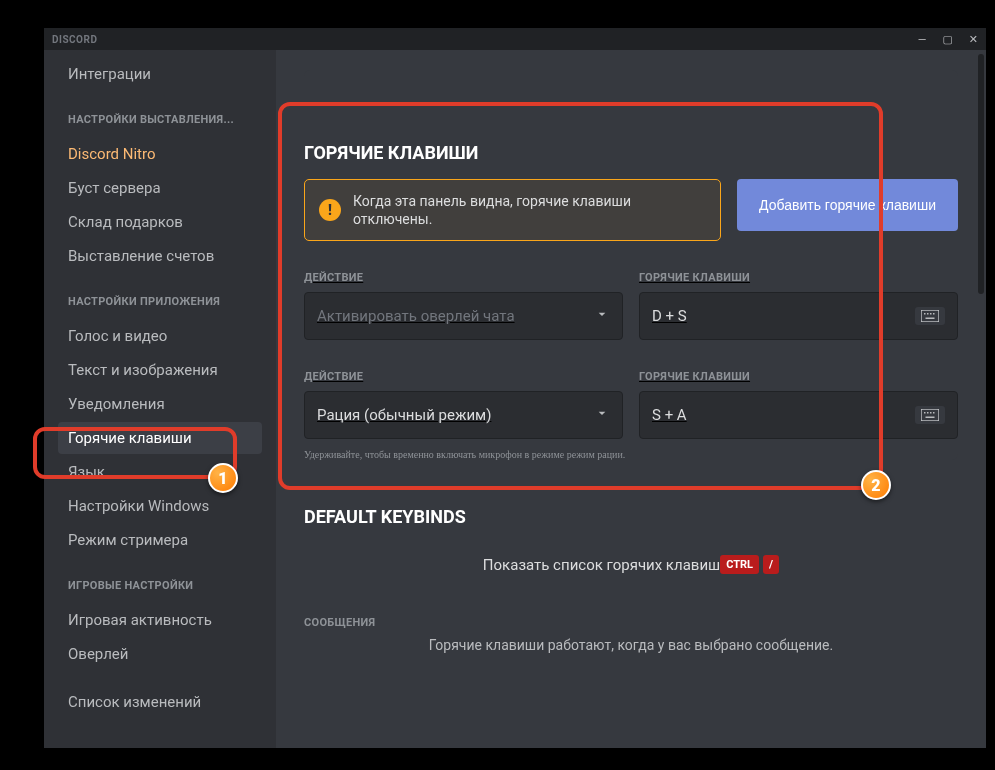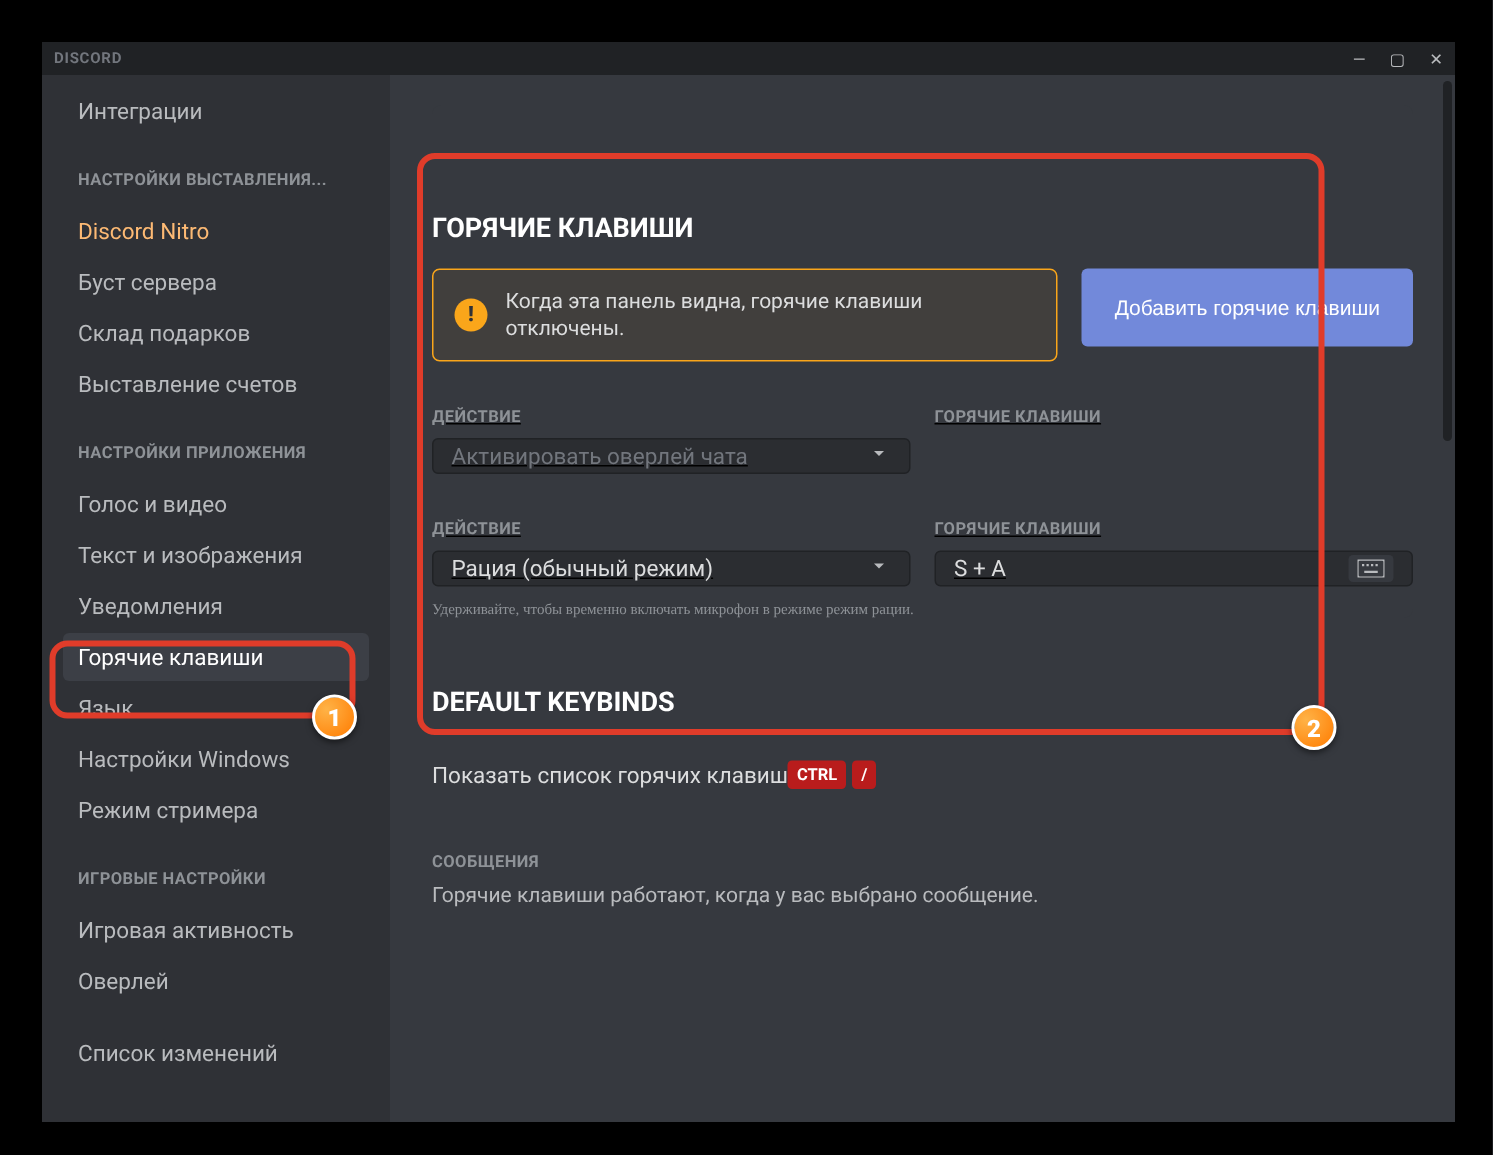--- a/index.html
+++ b/index.html
@@ -6,21 +6,21 @@
   body {
     font-family: -apple-system, BlinkMacSystemFont, "Segoe UI", Roboto, Helvetica, Arial, sans-serif;
     background: #000;
     width: 995px;
     height: 770px;
     overflow: hidden;
     position: relative;
   }
   .window {
     position: absolute;
-    left: 28px;
+    left: 44px;
     top: 28px;
     width: 942px;
     height: 720px;
     background: #36393f;
     display: flex;
     flex-direction: column;
   }
   .titlebar {
     height: 22px;
     background: #202225;
@@ -158,21 +158,21 @@
     font-size: 11px;
     font-weight: 700;
     text-transform: uppercase;
     margin-bottom: 8px;
     letter-spacing: 0.3px;
   }
   .kb-select, .kb-input {
     background: #2b2d31;
     border: 1px solid #202225;
     border-radius: 4px;
-    height: 24px;
+    height: 48px;
     display: flex;
     align-items: center;
     padding: 0 12px;
     color: #dcddde;
     font-size: 15px;
     cursor: pointer;
     position: relative;
   }
   .kb-select.disabled { color: #72767d; }
   .kb-select .chev {
@@ -199,21 +199,21 @@
     color: #fff;
     font-size: 18px;
     font-weight: 700;
     text-transform: uppercase;
     margin-top: 46px;
     margin-bottom: 28px;
   }
   .default-row {
     display: flex;
     align-items: center;
-    justify-content: flex-start;
+    justify-content: center;
     color: #dcddde;
     font-size: 15px;
     margin-bottom: 42px;
   }
   .key-chips { display: flex; gap: 4px; }
   .chip {
     background: #b91c1c;
     color: #fff;
     font-size: 11px;
     font-weight: 700;
@@ -221,21 +221,21 @@
     border-radius: 3px;
   }
   .sub-label {
     color: #8e9297;
     font-size: 11px;
     font-weight: 700;
     text-transform: uppercase;
     letter-spacing: 0.3px;
     margin-bottom: 8px;
   }
-  .sub-desc { color: #b9bbbe; font-size: 14px; }
+  .sub-desc { color: #b9bbbe; font-size: 14px; text-align: center; }
 
   
   .anno-red {
     position: absolute;
     border: 4px solid #e03c2a;
     border-radius: 12px;
     pointer-events: none;
     z-index: 50;
   }
   .anno-1 { left: 33px; top: 427px; width: 204px; height: 52px; }
@@ -338,20 +338,33 @@
               <span>Активировать оверлей чата</span>
               <span class="chev">
                 <svg width="16" height="16" viewBox="0 0 24 24">
                     <path fill="currentColor" d="M7 10l5 5 5-5z"></path>
                   </svg>
               </span>
             </div>
           </div>
           <div class="kb-col">
             <div class="kb-label">ГОРЯЧИЕ КЛАВИШИ</div>
+            <div class="kb-input">
+              <span>D + S</span>
+              <span class="kbd-icon">
+                <svg width="18" height="12" viewBox="0 0 24 16">
+                    <rect x="0" y="0" width="24" height="16" rx="2" fill="none" stroke="#b9bbbe" stroke-width="2"></rect>
+                    <rect x="4" y="4" width="2" height="2" fill="#b9bbbe"></rect>
+                    <rect x="8" y="4" width="2" height="2" fill="#b9bbbe"></rect>
+                    <rect x="12" y="4" width="2" height="2" fill="#b9bbbe"></rect>
+                    <rect x="16" y="4" width="2" height="2" fill="#b9bbbe"></rect>
+                    <rect x="6" y="10" width="12" height="2" fill="#b9bbbe"></rect>
+                  </svg>
+              </span>
+            </div>
           </div>
         </div>
 
         <div style="height:20px"></div>
 
         <div class="keybind-row">
           <div class="kb-col">
             <div class="kb-label">ДЕЙСТВИЕ</div>
             <div class="kb-select">
               <span>Рация (обычный режим)</span>

